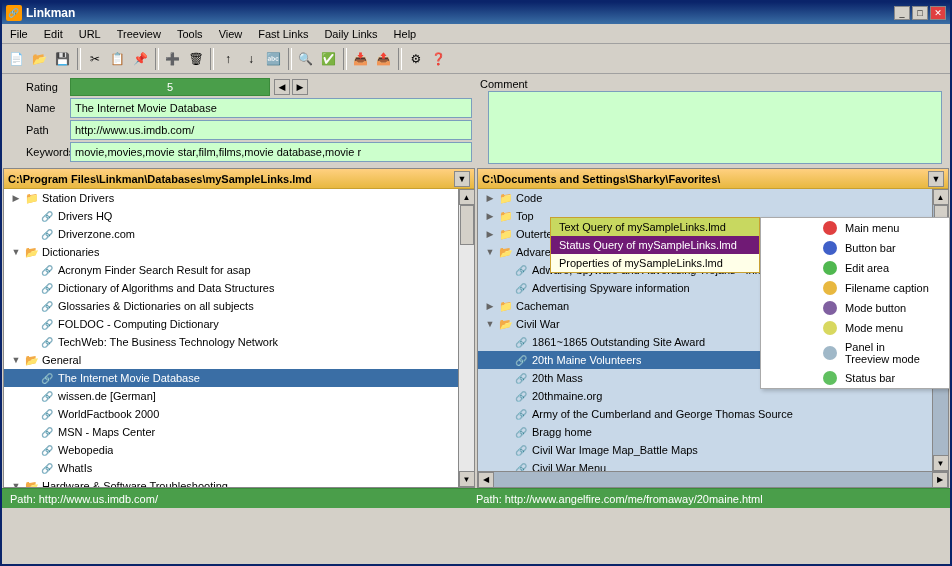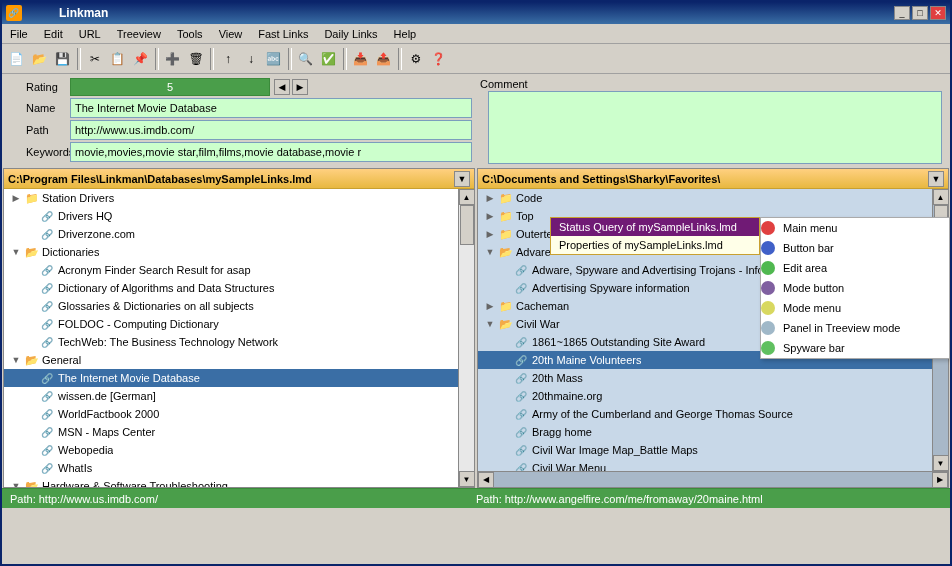--- a/index.html
+++ b/index.html
@@ -3,21 +3,21 @@
   <meta charset="utf-8">
   <style>
     * { box-sizing: border-box; margin: 0; padding: 0; }
     body { font-family: 'Segoe UI', Tahoma, Geneva, Verdana, sans-serif; font-size: 11px; background: #d4d0c8; }
 
     .window { width: 952px; height: 566px; border: 2px solid #0a246a; background: #d4d0c8; position: relative; overflow: hidden; }
 
     .title-bar { background: linear-gradient(to bottom, #0a246a, #3a6ea5); height: 22px; display: flex; align-items: center; justify-content: space-between; padding: 0 4px; color: white; }
     .title-bar-left { display: flex; align-items: center; gap: 4px; }
     .title-icon { width: 16px; height: 16px; background: #f90; border-radius: 2px; display: flex; align-items: center; justify-content: center; font-size: 9px; color: white; font-weight: bold; }
-    .title-text { font-size: 12px; font-weight: bold; color: white; margin-left: 33px; }
+    .title-text { font-size: 12px; font-weight: bold; color: white; }
     .title-buttons { display: flex; gap: 2px; }
     .title-btn { width: 16px; height: 14px; background: #d4d0c8; border: 1px solid #888; display: flex; align-items: center; justify-content: center; font-size: 9px; cursor: pointer; color: black; }
 
     .menu-bar { background: #d4d0c8; height: 20px; display: flex; align-items: center; border-bottom: 1px solid #a0a0a0; }
     .menu-item { padding: 2px 8px; font-size: 11px; cursor: pointer; color: black; }
 
     .toolbar { background: #d4d0c8; height: 30px; display: flex; align-items: center; padding: 2px 4px; gap: 1px; border-bottom: 1px solid #a0a0a0; }
     .toolbar-btn { width: 22px; height: 22px; background: #d4d0c8; border: 1px solid transparent; display: flex; align-items: center; justify-content: center; font-size: 12px; cursor: pointer; }
     .toolbar-sep { width: 4px; height: 22px; border-left: 1px solid #888; border-right: 1px solid #fff; margin: 0 2px; }
 
@@ -52,21 +52,21 @@
     .scrollbar-h { height: 16px; background: #d4d0c8; border-top: 1px solid #888; display: flex; align-items: center; }
     .scroll-h-btn { width: 16px; height: 16px; background: #d4d0c8; border: 1px solid #888; display: flex; align-items: center; justify-content: center; font-size: 8px; cursor: pointer; }
     .scroll-h-track { flex: 1; height: 100%; background: #e8e8e8; }
 
     .status-bar { height: 20px; background: #4a9e4a; display: flex; align-items: center; padding: 0 8px; color: white; font-size: 11px; border-top: 1px solid #3a8a3a; }
     .status-left { flex: 1; }
     .status-right { flex: 1; }
 
     
     .legend-panel { position: absolute; right: 0; top: 215px; width: 185px; background: white; border: 1px solid #888; font-size: 11px; z-index: 10; box-shadow: 2px 2px 4px rgba(0,0,0,0.2); }
-    .legend-item { display: flex; align-items: center; padding: 3px 0; gap: 8px; }
+    .legend-item { display: flex; align-items: center; padding: 3px 18px; gap: 8px; margin-left: 44px; }
     .legend-color { width: 14px; height: 14px; border-radius: 50%; flex-shrink: 0; }
     .legend-label { font-size: 11px; }
 
     
     .context-menu { position: absolute; right: 180px; top: 215px; width: 200px; background: #ffffe8; border: 1px solid #c8a030; font-size: 11px; z-index: 20; }
     .context-menu-item { padding: 3px 8px; cursor: pointer; }
     .context-menu-item.active { background: #3a6ea5; color: white; }
 
     .two-panes { display: flex; gap: 0; flex: 1; overflow: hidden; }
 
@@ -262,20 +262,21 @@
       </div>
     </div>
 
     <div class="pane" style="flex:1; display:flex; flex-direction:column; border:1px solid #888; margin:0 1px;">
       <div class="pane-header">
         <span style="flex:1;overflow:hidden;text-overflow:ellipsis;white-space:nowrap;">C:\Documents and Settings\Sharky\Favorites\</span>
         <div class="pane-header-btn">▼</div>
       </div>
 
       <div class="context-menu" style="position:absolute; right:190px; top:215px; width:210px; background:#ffffe8; border:1px solid #c8a030; font-size:11px; z-index:20;">
+        <div class="context-menu-item" style="padding:3px 8px; background:#c8d860; color:black;">Text Query of mySampleLinks.lmd</div>
         <div class="context-menu-item active" style="padding:3px 8px; background:#701a75; color:white;">Status Query of mySampleLinks.lmd</div>
         <div class="context-menu-item" style="padding:3px 8px;">Properties of mySampleLinks.lmd</div>
       </div>
 
       <div style="display:flex; flex:1; overflow:hidden;">
         <div class="tree-view" style="flex:1; overflow-y:auto; background:#c8d8e8;">
 
           <div class="tree-item" style="padding-left:4px; background:#c8d8e8;">
             <span class="tree-expand">▶</span>
             <span class="tree-folder-icon folder-yellow">📁</span>
@@ -371,34 +372,38 @@
       </div>
       <div class="legend-item">
         <div class="legend-color" style="background:#4060c8; border-radius:50%; width:14px; height:14px;"></div>
         <span class="legend-label">Button bar</span>
       </div>
       <div class="legend-item">
         <div class="legend-color" style="background:#50b850; border-radius:50%; width:14px; height:14px;"></div>
         <span class="legend-label">Edit area</span>
       </div>
       <div class="legend-item">
+        <div class="legend-color" style="background:#e8b840; border-radius:50%; width:14px; height:14px;"></div>
+        <span class="legend-label">Filename caption</span>
+      </div>
+      <div class="legend-item">
         <div class="legend-color" style="background:#8060a0; border-radius:50%; width:14px; height:14px;"></div>
         <span class="legend-label">Mode button</span>
       </div>
       <div class="legend-item">
         <div class="legend-color" style="background:#d8d860; border-radius:50%; width:14px; height:14px;"></div>
         <span class="legend-label">Mode menu</span>
       </div>
       <div class="legend-item">
         <div class="legend-color" style="background:#a0b8c8; border-radius:50%; width:14px; height:14px;"></div>
         <span class="legend-label">Panel in Treeview mode</span>
       </div>
       <div class="legend-item">
         <div class="legend-color" style="background:#60c060; border-radius:50%; width:14px; height:14px;"></div>
-        <span class="legend-label">Spyware bar</span>
+        <span class="legend-label">Status bar</span>
       </div>
     </div>
 
   </div>
 
   <div class="status-bar">
     <span class="status-left">Path: http://www.us.imdb.com/</span>
     <span class="status-right">Path: http://www.angelfire.com/me/fromaway/20maine.html</span>
   </div>
 </div>

